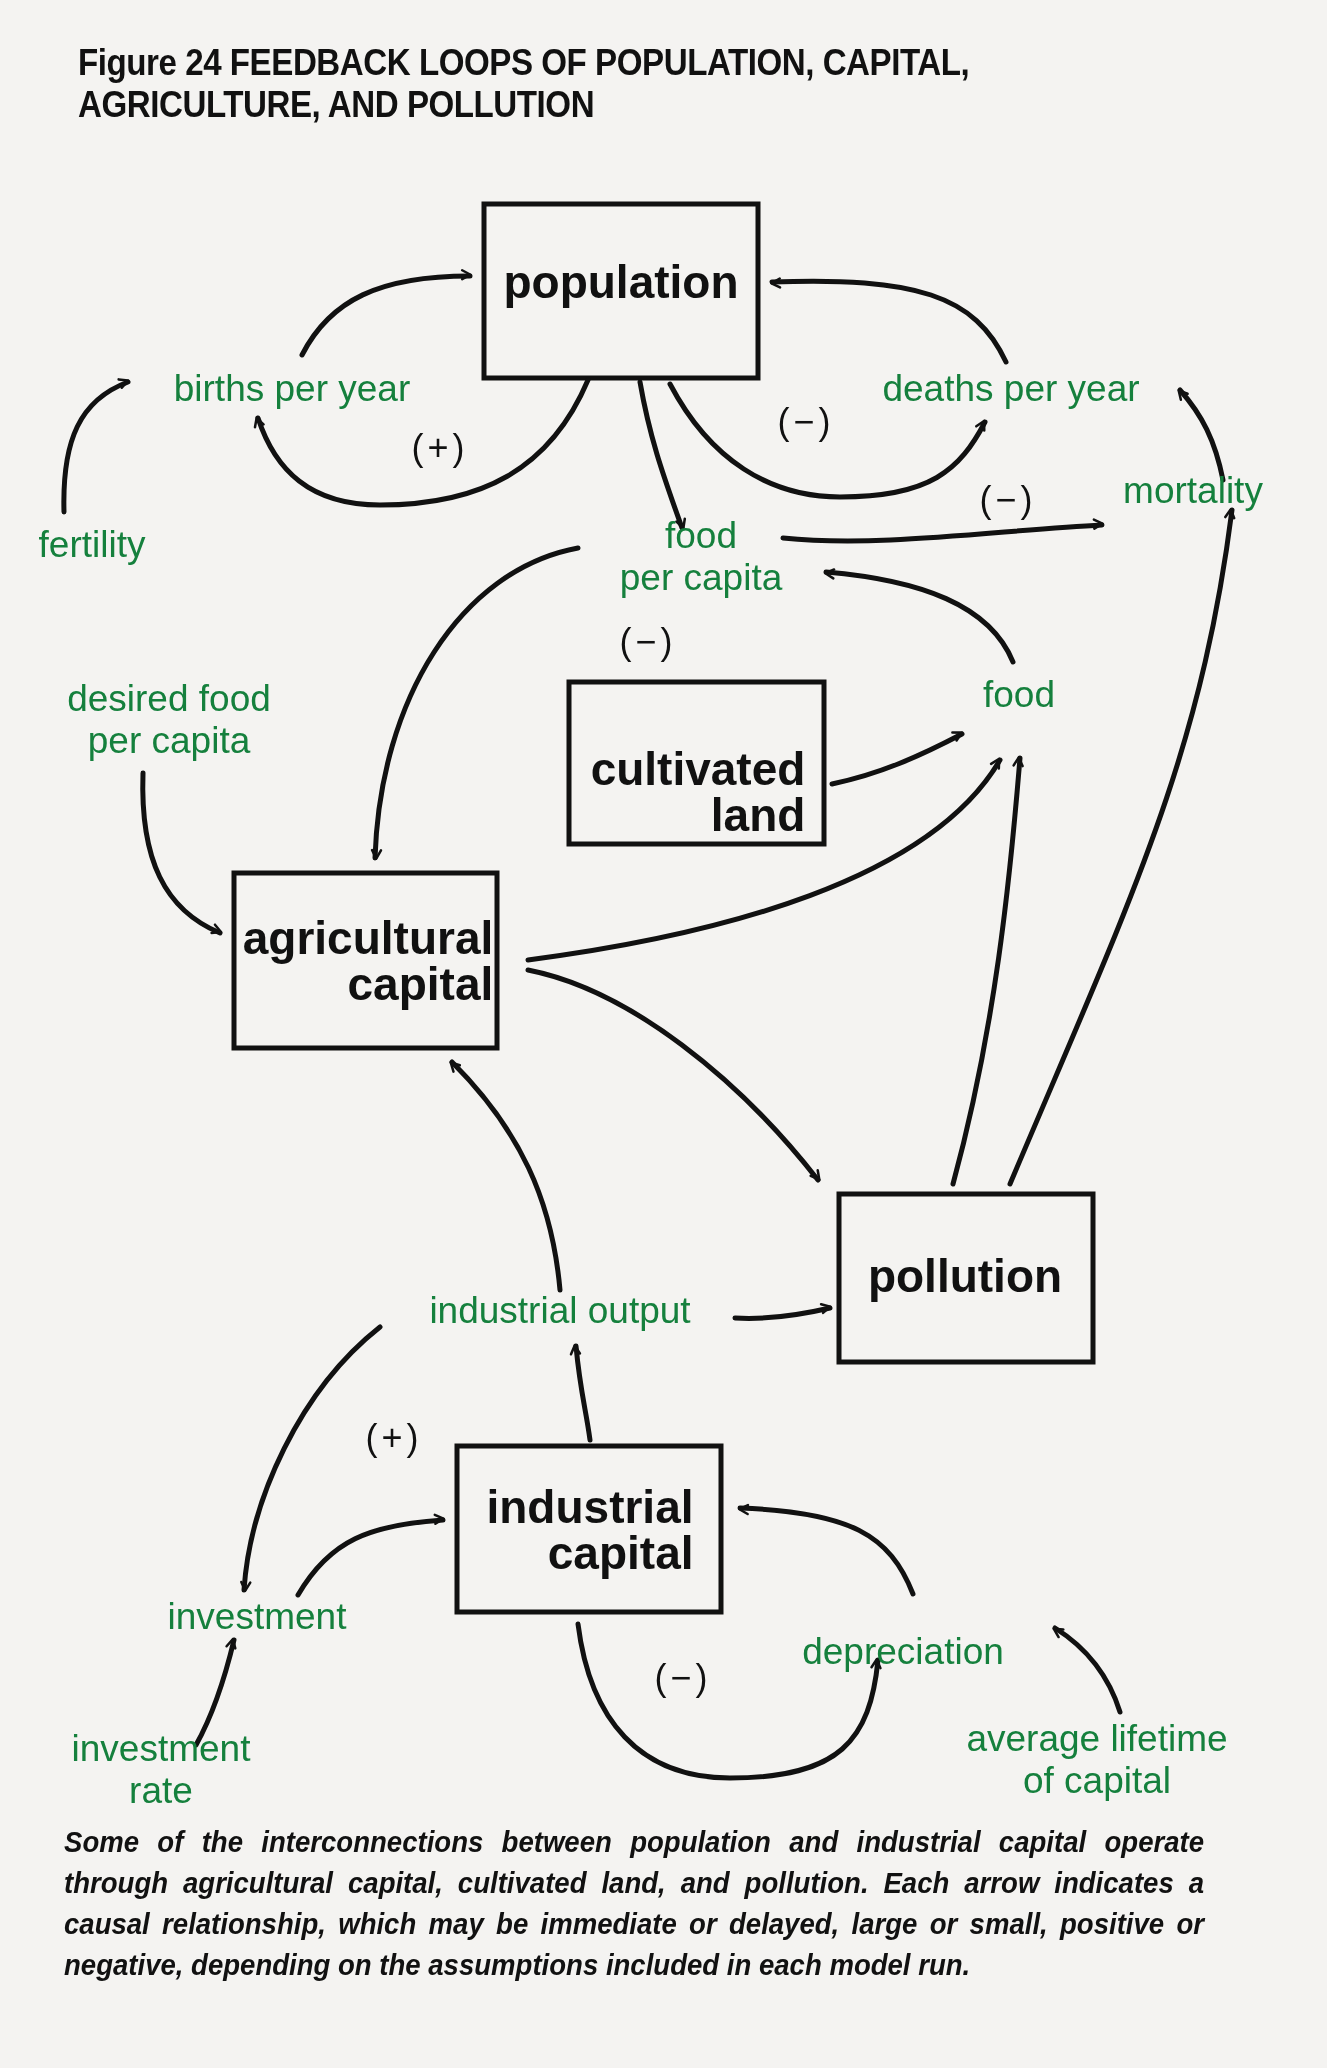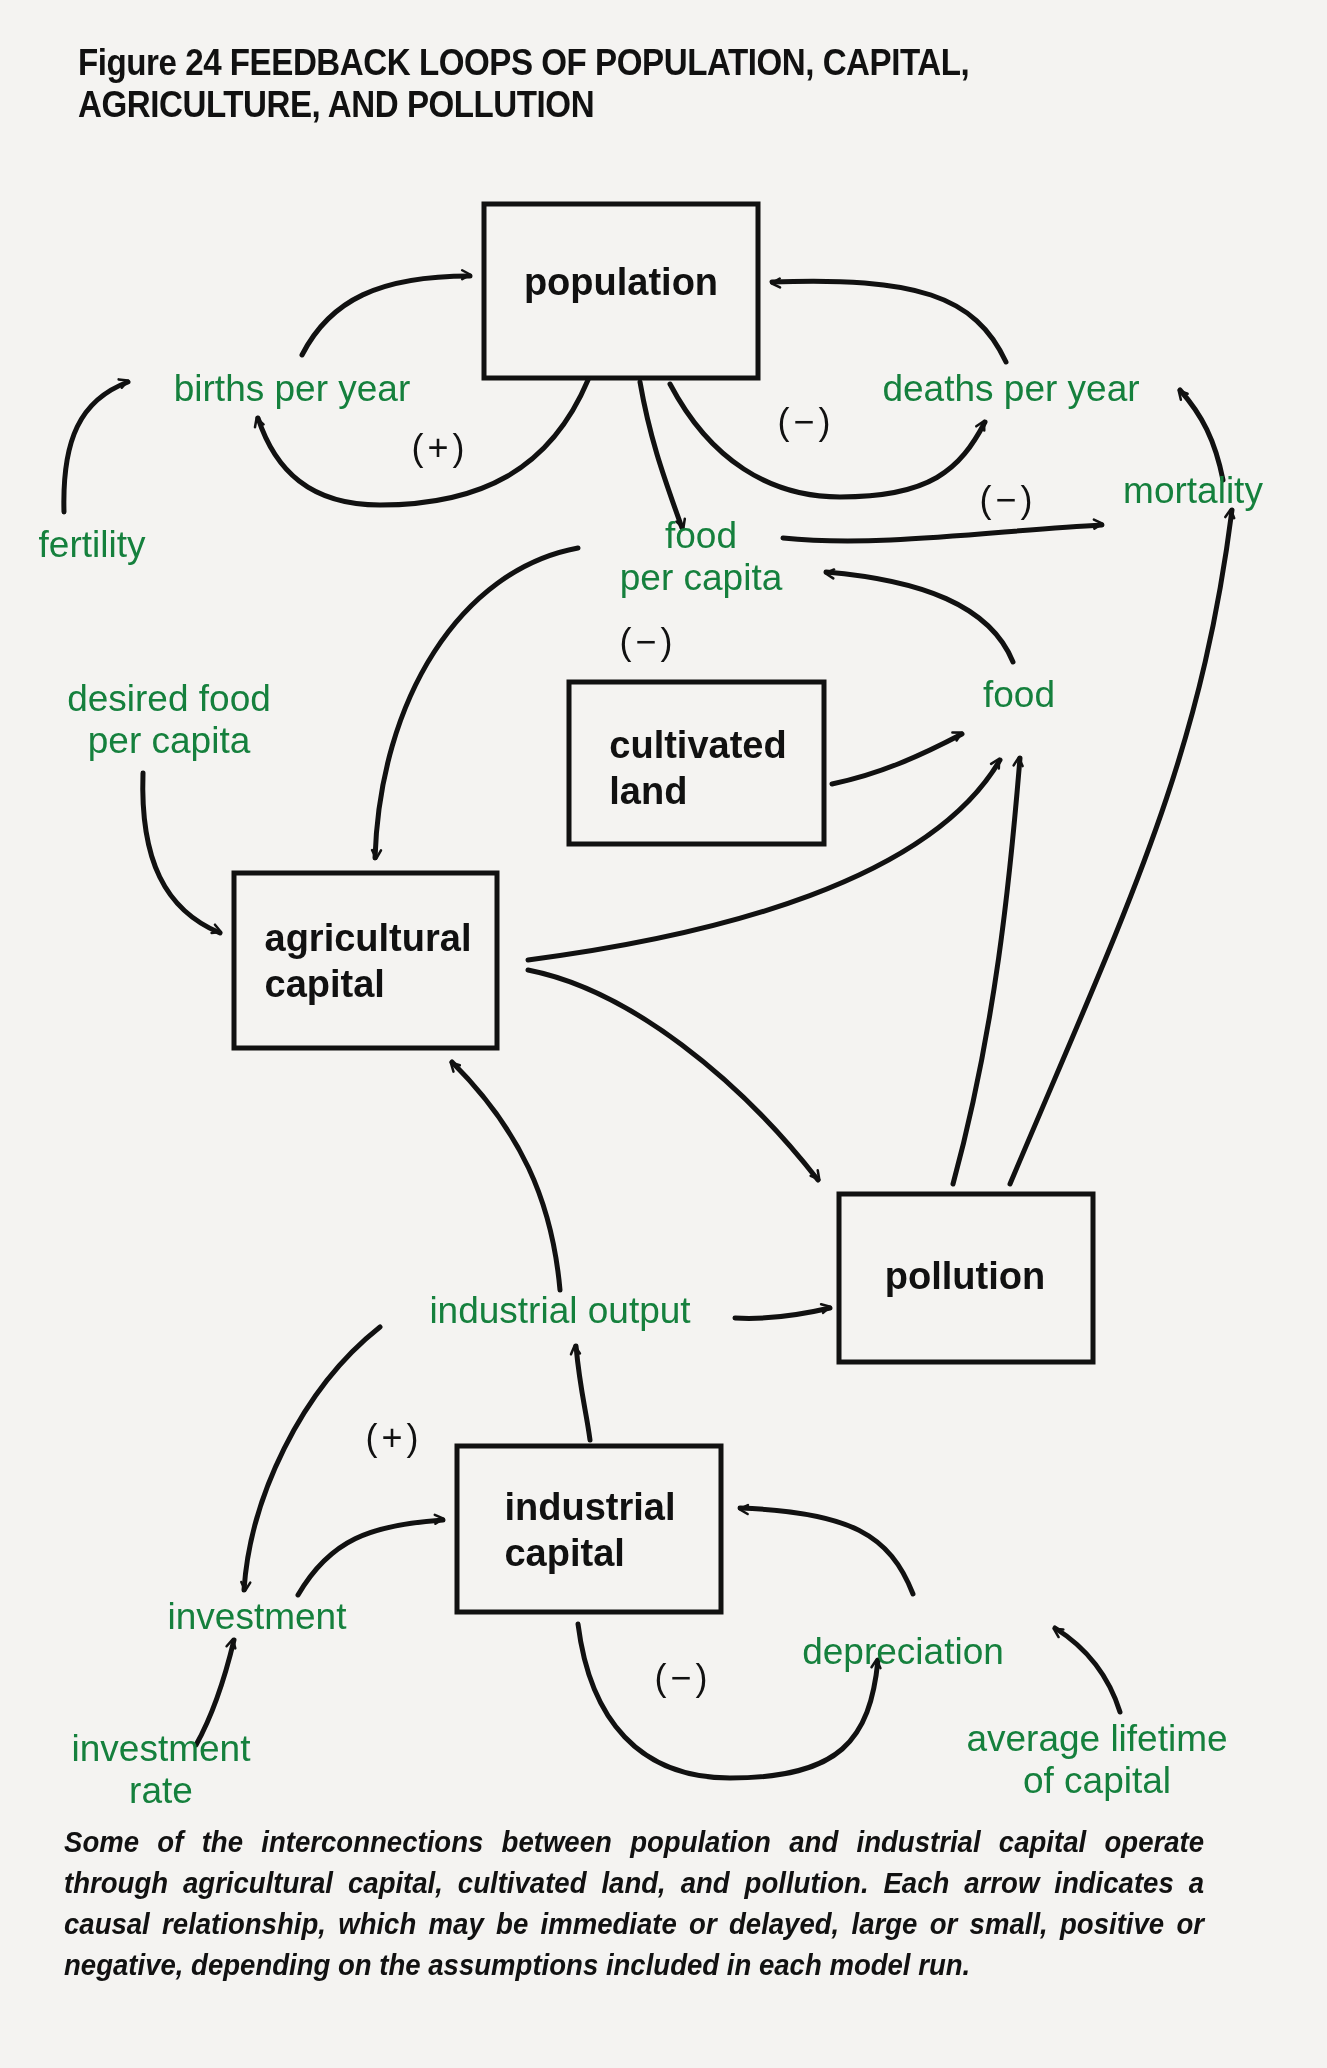--- a/index.html
+++ b/index.html
@@ -17,22 +17,22 @@
   .title span { display: block; }
   svg.diagram { position: absolute; left: 0; top: 0; width: 1327px; height: 2068px; }
   .box { fill: none; stroke: #111; stroke-width: 5; }
   .arrow { fill: none; stroke: #111; stroke-width: 5; stroke-linecap: round; }
   .label {
     position: absolute; font-size: 37px; line-height: 42px; white-space: nowrap;
     transform: translateX(-50%); text-align: center; color: #15803d;
   }
   .label span { display: block; }
   .stock {
-    position: absolute; font-weight: 700; font-size: 38px; line-height: 46px;
-    text-align: left; transform: translate(-50%, -50%); white-space: nowrap;
+    position: absolute; font-weight: 700; font-size: 46px; line-height: 46px;
+    text-align: right; transform: translate(-50%, -50%); white-space: nowrap;
   }
   .stock span { display: block; }
   .sign {
     position: absolute; font-size: 36px; line-height: 40px; transform: translateX(-50%);
     letter-spacing: 4px;
   }
   .caption {
     position: absolute; left: 64px; top: 1822px; width: 1200px; margin: 0;
     font-style: italic; font-weight: 700; font-size: 29px; line-height: 41px;
     text-align: justify; transform: scaleX(0.95); transform-origin: left top;
@@ -86,21 +86,21 @@
   <path class="arrow" marker-end="url(#ah)" d="M590,1440 C586,1410 580,1390 576,1346"></path>
   <path class="arrow" marker-end="url(#ah)" d="M196,1745 C210,1720 222,1690 234,1640"></path>
   <path class="arrow" marker-end="url(#ah)" d="M913,1594 C890,1535 850,1512 740,1508"></path>
   <path class="arrow" marker-end="url(#ah)" d="M578,1624 C590,1720 640,1778 730,1778 C840,1778 870,1740 878,1660"></path>
   <path class="arrow" marker-end="url(#ah)" d="M1120,1712 C1110,1680 1090,1650 1055,1628"></path>
 </svg>
 
 <div class="stock" style="left:621px; top:282px;">
   <span>population</span>
 </div>
-<div class="stock" style="left:698px; top:768px;">
+<div class="stock" style="left:698px; top:792px;">
   <span>cultivated</span>
   <span>land</span>
 </div>
 <div class="stock" style="left:368px; top:961px;">
   <span>agricultural</span>
   <span>capital</span>
 </div>
 <div class="stock" style="left:965px; top:1276px;">
   <span>pollution</span>
 </div>

